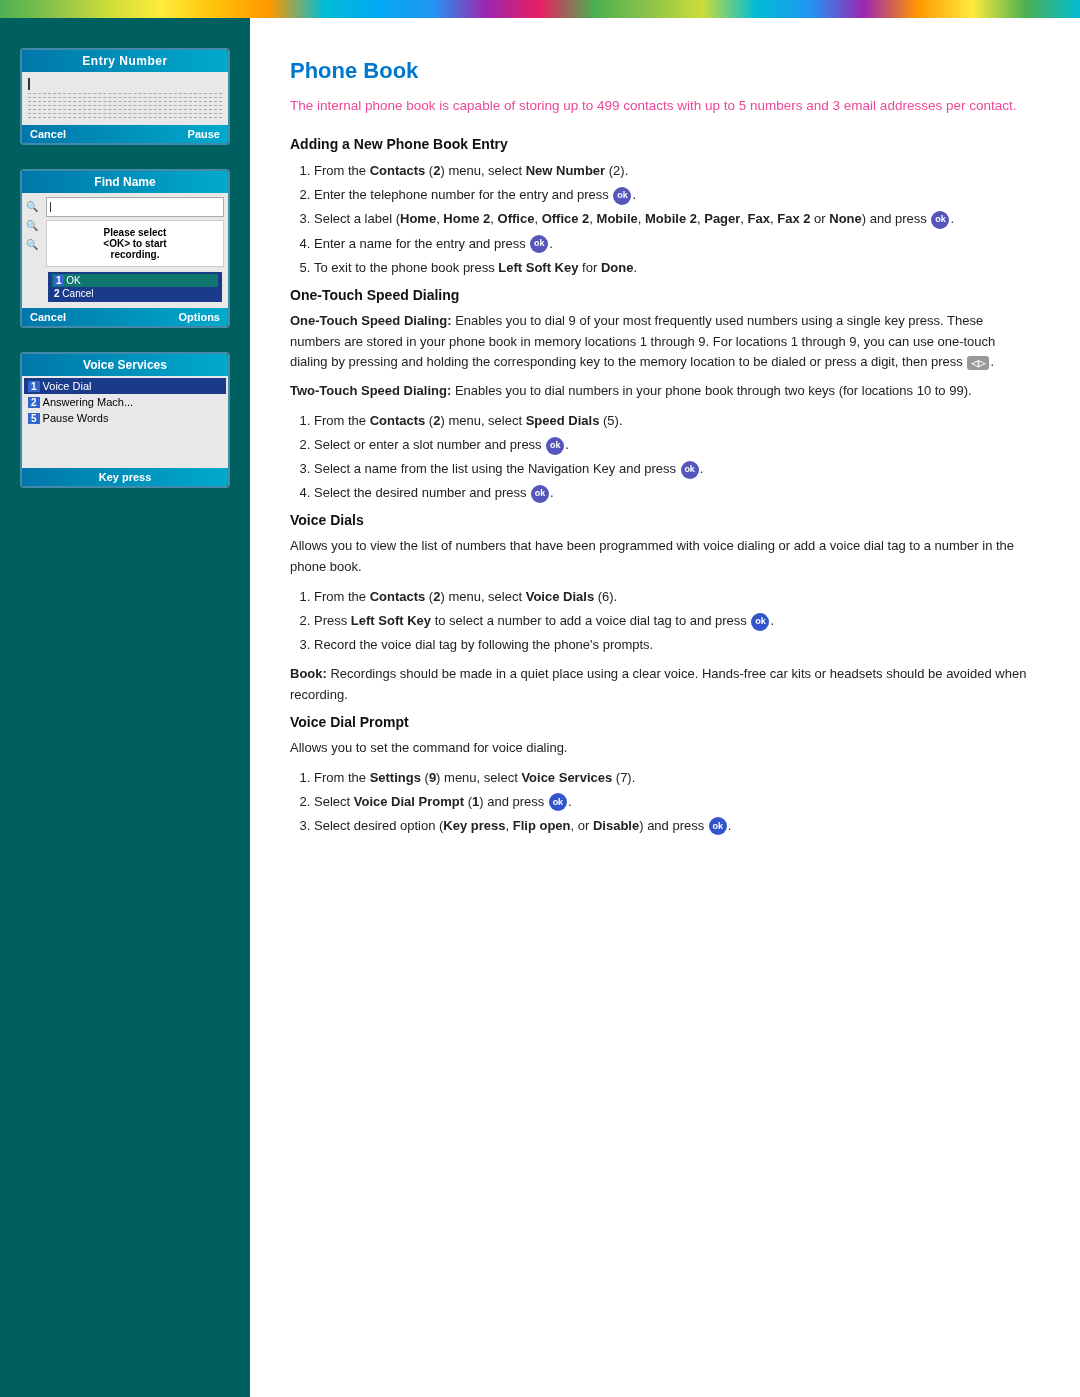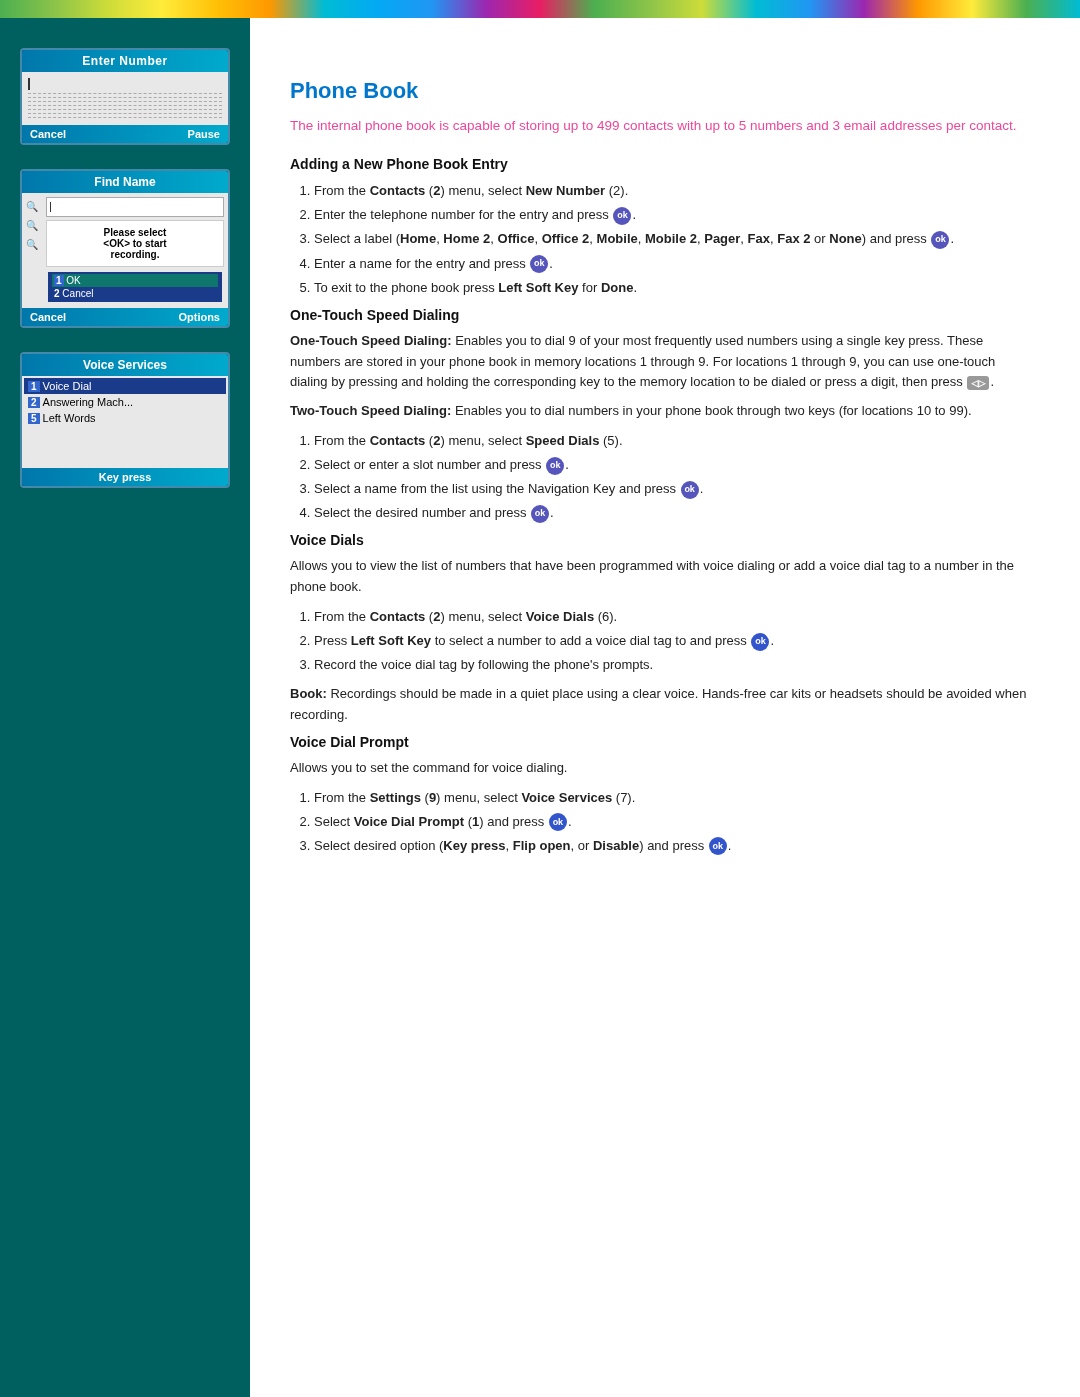--- a/index.html
+++ b/index.html
@@ -218,21 +218,20 @@
       flex: 1;
       background: white;
       padding: 40px 50px 40px 40px;
     }
 
     .page-title {
       color: #0077cc;
       font-size: 22px;
       font-weight: bold;
       margin-bottom: 12px;
-      margin-top: 20px;
     }
 
     .intro-text {
       font-size: 13.5px;
       color: #ec4899;
       margin-bottom: 20px;
       line-height: 1.5;
     }
 
     .section-heading {
@@ -315,21 +314,21 @@
 </head>
 <body>
 
 <div class="top-bar"></div>
 
 <div class="main-layout">
 
   <div class="sidebar">
 
     <div class="phone-screen">
-      <div class="screen-title">Enter Number</div>
+      <div class="screen-title">Entry Number</div>
       <div class="screen-body">
         <div class="cursor-line"></div>
         <div class="dashed-line"></div>
         <div class="dashed-line"></div>
         <div class="dashed-line"></div>
         <div class="dashed-line"></div>
         <div class="dashed-line"></div>
         <div class="dashed-line"></div>
         <div class="dashed-line"></div>
       </div>
@@ -380,21 +379,21 @@
         <div class="menu-item active">
           <span class="menu-num" style="background:#3366cc; color:white; padding:0 3px; font-size:10px;">1</span>
           <span>Voice Dial</span>
         </div>
         <div class="menu-item">
           <span class="menu-num" style="background:#3366cc; color:white; padding:0 3px; font-size:10px;">2</span>
           <span>Answering Mach...</span>
         </div>
         <div class="menu-item">
           <span class="menu-num" style="background:#3366cc; color:white; padding:0 3px; font-size:10px;">5</span>
-          <span>Left Words</span>
+          <span>Pause Words</span>
         </div>
         <div class="empty-space"></div>
       </div>
       <div class="screen-footer">
         <span>Key press</span>
       </div>
     </div>
 
   </div>
 

